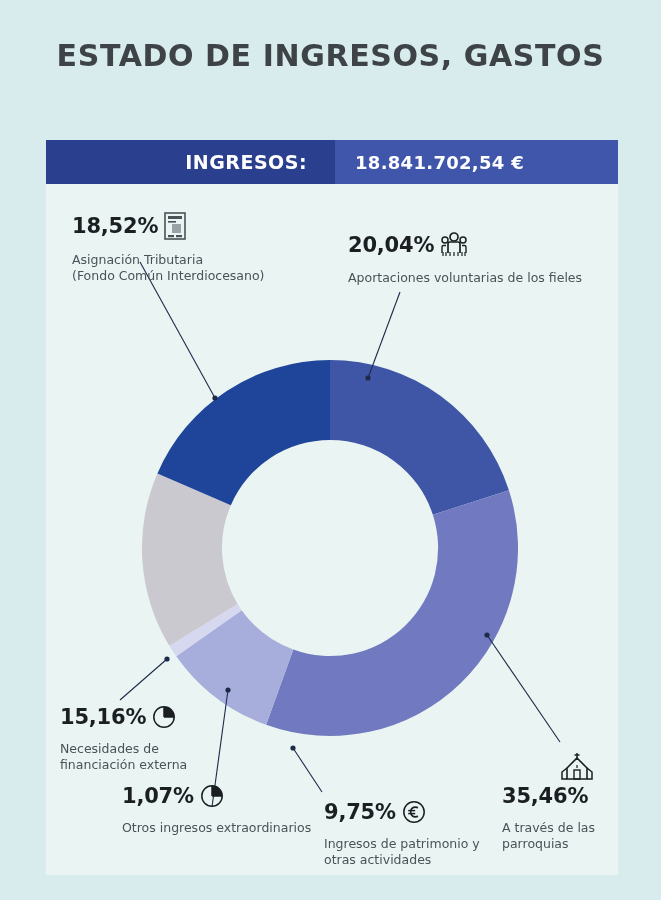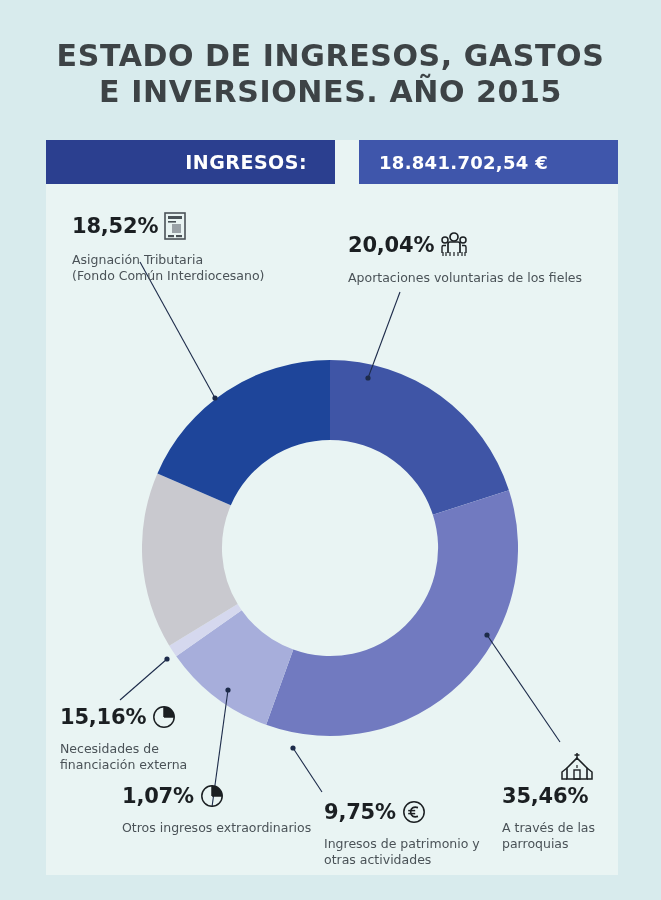--- a/index.html
+++ b/index.html
@@ -66,21 +66,20 @@
     padding-right: 28px;
     box-sizing: border-box;
   }
   .bar-right {
     flex: 1;
     background: #3f56ab;
     display: flex;
     align-items: center;
     padding-left: 20px;
     box-sizing: border-box;
-    margin-left: 24px;
   }
   .bar-label {
     color: #ffffff;
     font-weight: bold;
     font-size: 19px;
     letter-spacing: 0.5px;
   }
   .bar-value {
     color: #ffffff;
     font-weight: bold;
@@ -145,21 +144,20 @@
     pointer-events: none;
   }
 </style>
 </head>
 <body style="background: rgb(216, 235, 237);">
 
 <div id="page-root">
 
   <div class="title-block">
     <div class="title-line">ESTADO DE INGRESOS, GASTOS</div>
-    <div class="title-line">E INVERSIONES. AÑO 2015</div>
   </div>
 
   <div class="panel" style="background: rgb(233, 244, 243);"></div>
 
   <div class="bar">
     <div class="bar-left" style="background: rgb(43, 63, 143);">
       <span class="bar-label">INGRESOS:</span>
     </div>
     <div class="bar-right" style="background: rgb(63, 86, 171);">
       <span class="bar-value">18.841.702,54 €</span>

